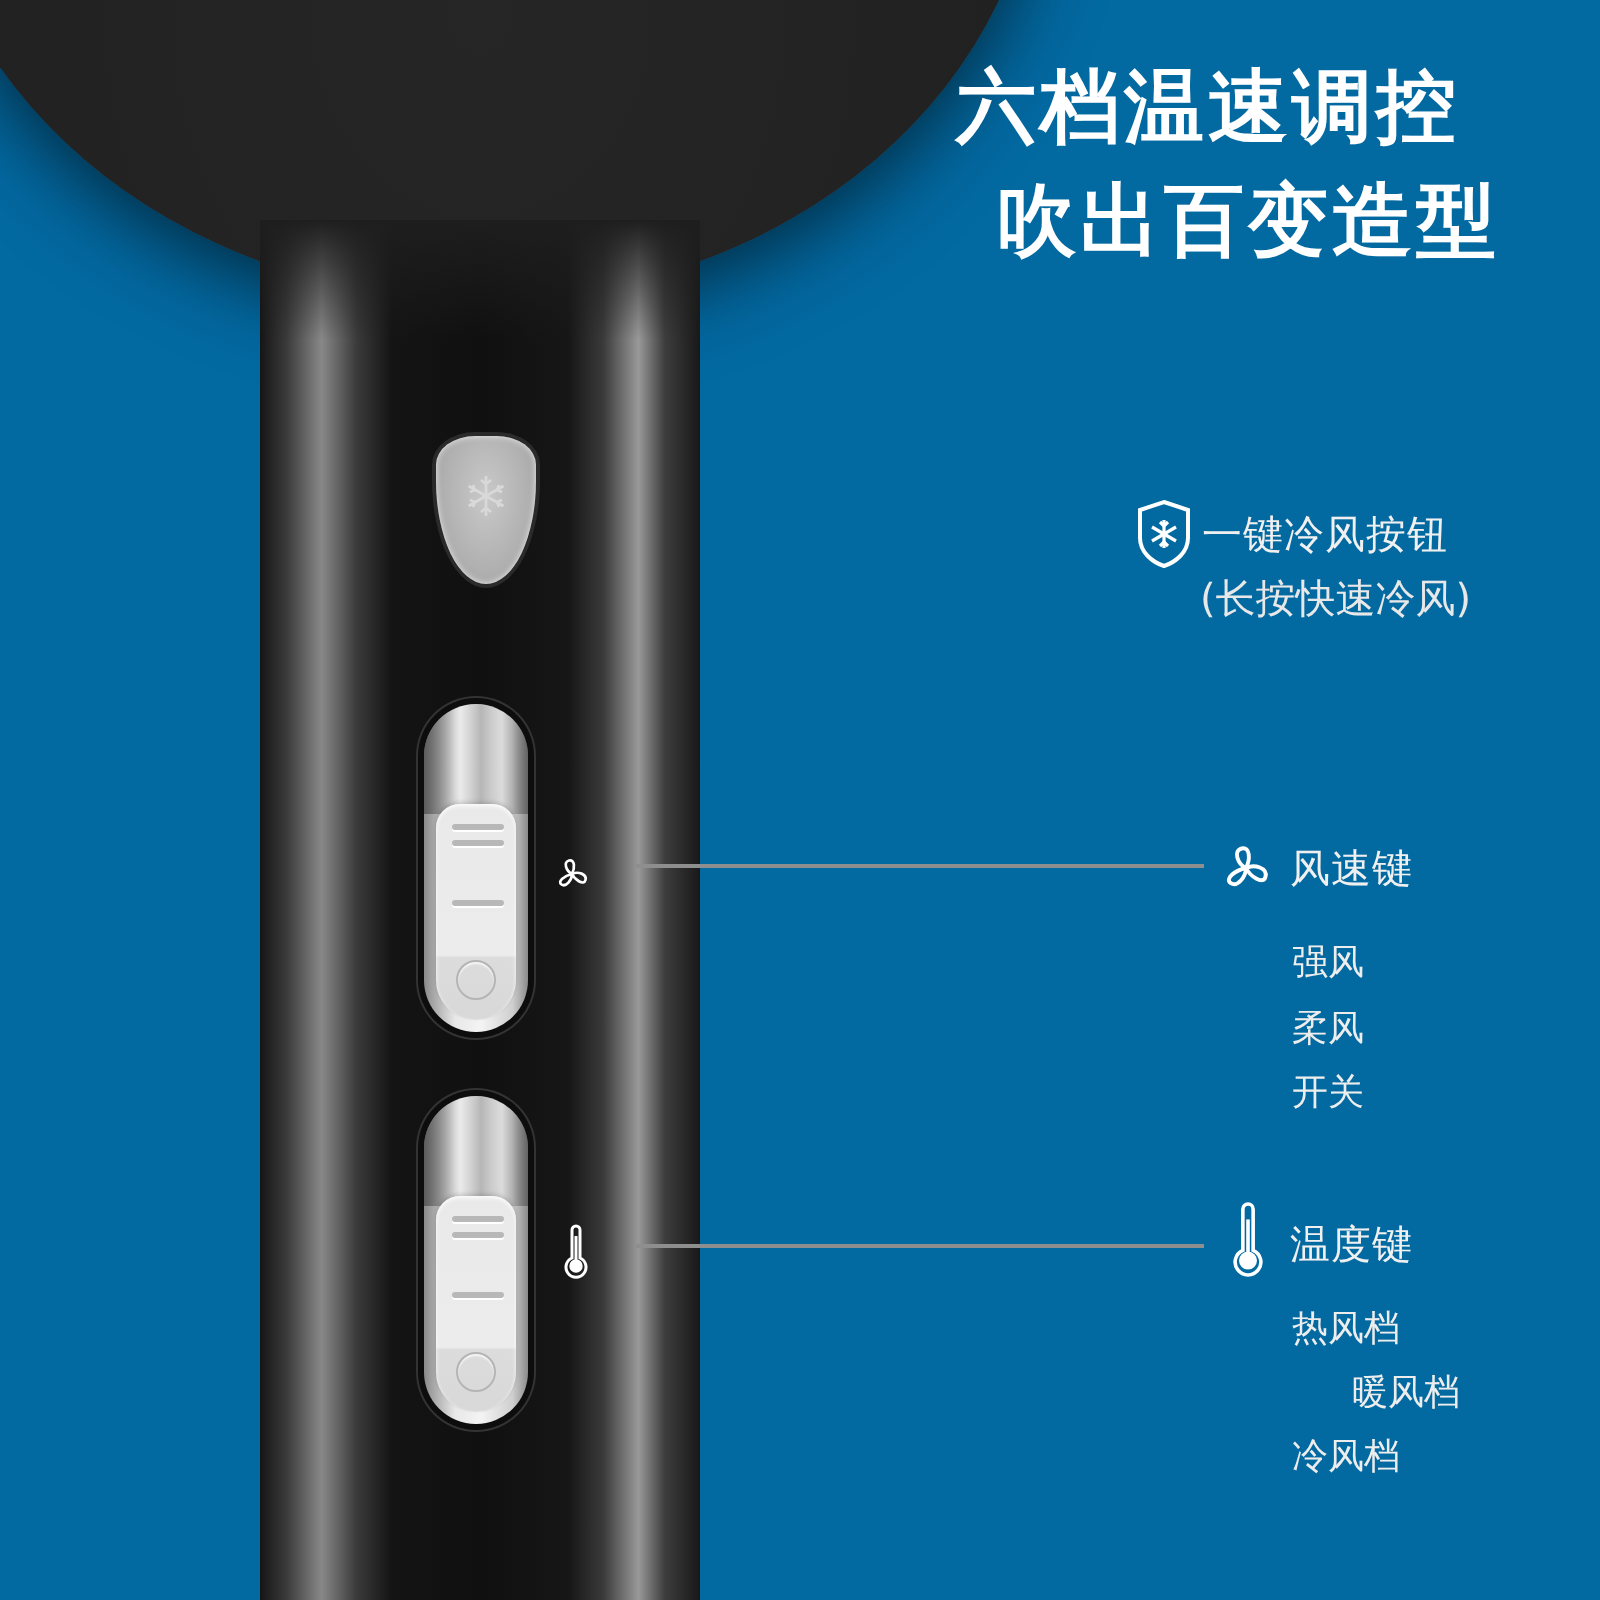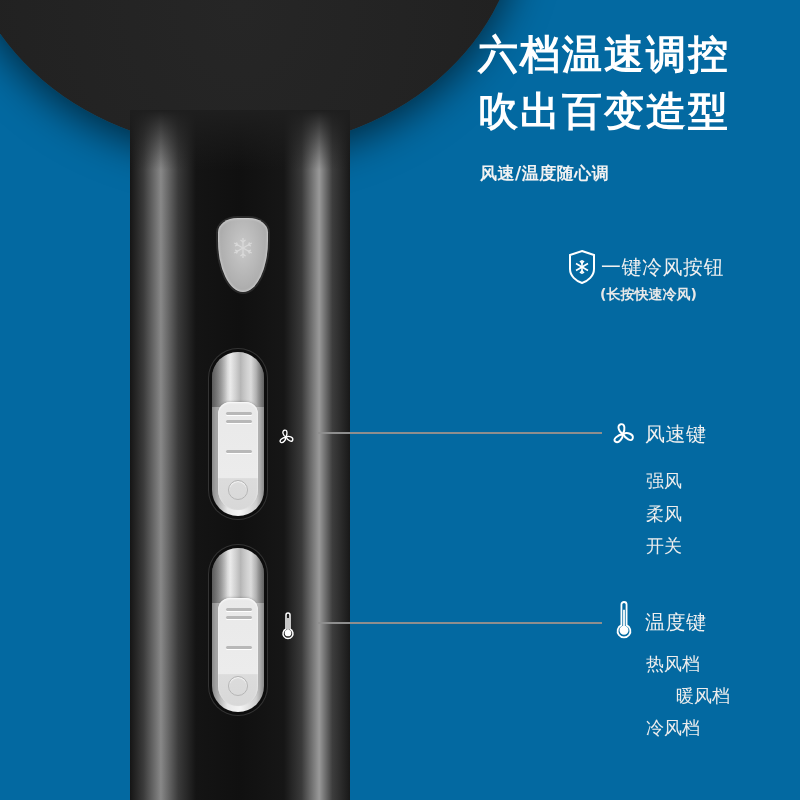--- a/index.html
+++ b/index.html
@@ -42,21 +42,21 @@
 
   
   .connector { position:absolute; height:2px; background:#8e8e8e; }
 
   
   .headline { position:absolute; left:478px; width:300px; font-weight:bold; font-size:40px; letter-spacing:2px;
     color:#ffffff; line-height:48px; text-align:left; white-space:nowrap; }
   .subline { position:absolute; left:480px; font-size:17px; font-weight:bold; color:#f2f2f2; white-space:nowrap; letter-spacing:0.5px; }
 
   .feature-title { position:absolute; font-size:20px; color:#f0f0f0; white-space:nowrap; letter-spacing:0.5px; }
-  .feature-sub { position:absolute; font-size:14px; color:#e8e8e8; white-space:nowrap;font-weight:bold; }
+  .feature-sub { position:absolute; font-size:20px; color:#e8e8e8; white-space:nowrap; }
   .feature-item { position:absolute; left:646px; font-size:18px; color:#ededed; white-space:nowrap; }
 </style>
 </head>
 <body>
 
 <div class="canvas">
 
   <div class="dryer-head"></div>
   <div class="handle"></div>
   <div class="handle-shade"></div>
@@ -103,23 +103,22 @@
   <svg class="small-icon" style="left:281px; top:612px;" width="14" height="28" viewBox="0 0 14 28" fill="none" stroke="#ffffff" stroke-width="1.5">
     <path d="M5 3 a2 2 0 0 1 4 0 v14 a5 5 0 1 1 -4 0 Z"></path>
     <circle cx="7" cy="21" r="2.6" fill="#ffffff"></circle>
     <line x1="7" y1="6" x2="7" y2="19"></line>
   </svg>
 
   <div class="connector" style="left:318px; top:432px; width:284px;"></div>
   <div class="connector" style="left:318px; top:622px; width:284px;"></div>
 
   <div class="headline" style="top:30px;">六档温速调控</div>
-  <div class="headline" style="top:87px;">吹出百变造型</div>
+  <div class="headline" style="top:87px;margin-left:20px;">吹出百变造型</div>
 
-  <div class="subline" style="top:162px;">风速/温度随心调</div>
 
   <svg class="small-icon" style="left:567px; top:249px;" width="30" height="36" viewBox="0 0 30 36" fill="none" stroke="#ffffff" stroke-width="2">
     <path d="M15 2 L27 6 V20 C27 27 21 32 15 34 C9 32 3 27 3 20 V6 Z"></path>
     <g stroke-width="1.6">
       <line x1="15" y1="11" x2="15" y2="25"></line>
       <line x1="9" y1="14.5" x2="21" y2="21.5"></line>
       <line x1="9" y1="21.5" x2="21" y2="14.5"></line>
       <polyline points="13,12 15,14 17,12"></polyline>
         <polyline points="13,24 15,22 17,24"></polyline>
     </g>

